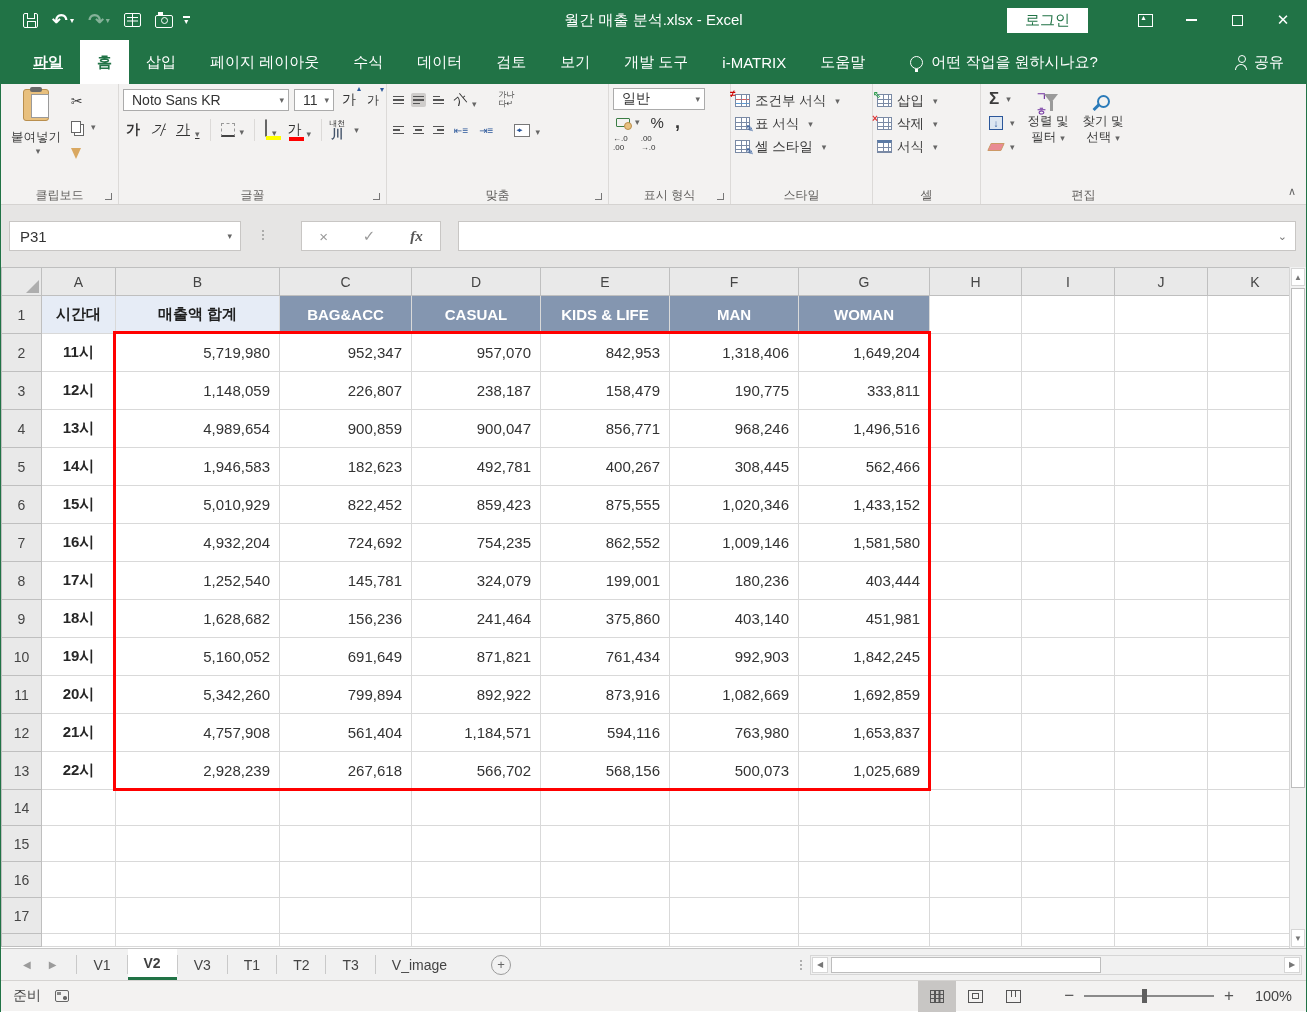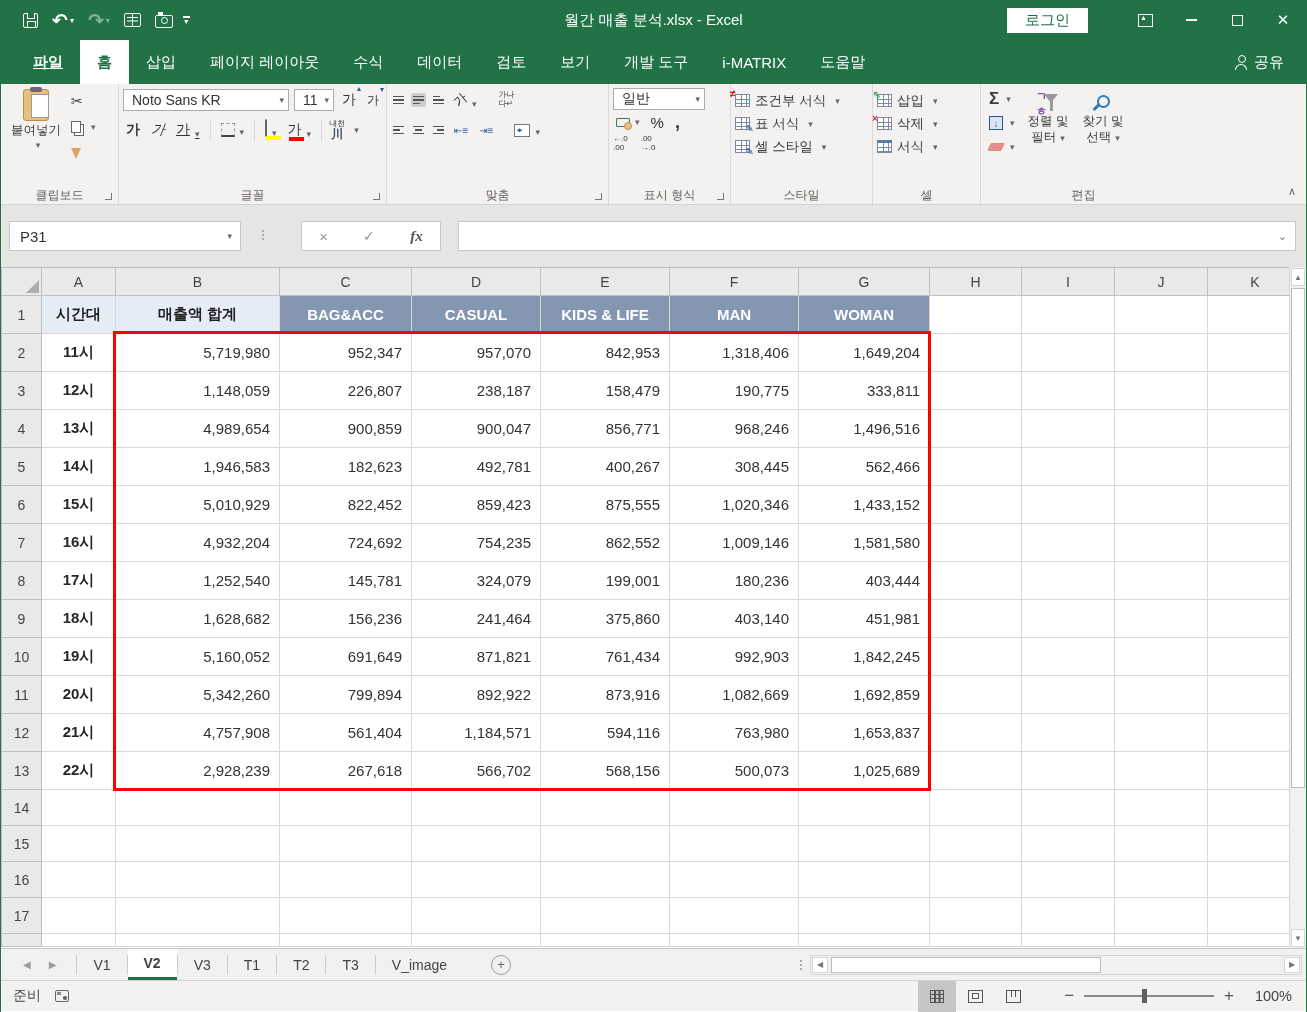--- a/index.html
+++ b/index.html
@@ -49,21 +49,21 @@
   .icon-person:after { content:""; position:absolute; left:0; bottom:-1px; width:10px; height:5px; border:1.5px solid #fff; border-bottom:none; border-radius:6px 6px 0 0; }
 
   
   .ribbon { height:121px; background:#F3F2F1; border-bottom:1px solid #D5D3D1; display:flex; flex:none; position:relative; font-size:13px; color:#3b3b3b; }
   .rgroup { display:flex; flex-direction:column; border-right:1px solid #DCDAD8; padding:3px 4px 0; position:relative; }
   .rbody { flex:1; display:flex; }
   .rlabel-row { height:18px; display:flex; align-items:center; justify-content:center; position:relative; }
   .rlabel { font-size:12px; color:#5f5d5b; }
   .launcher { position:absolute; right:2px; bottom:4px; width:7px; height:7px; border-right:1.5px solid #777; border-bottom:1.5px solid #777; cursor:pointer; }
   .bigbtn { display:flex; flex-direction:column; align-items:center; justify-content:flex-start; padding:2px 6px; cursor:pointer; }
-  .bigbtn .cap { font-size:12.5px; margin-top:3px; text-align:center; line-height:1.25; white-space:pre-line;font-family:Liberation Mono, monospace; }
+  .bigbtn .cap { font-size:12.5px; margin-top:9px; text-align:center; line-height:1.25; white-space:pre-line; }
   .icon-clipboard { width:26px; height:32px; background:#E8C07E; border:1px solid #b98f4e; border-radius:3px; position:relative; }
   .icon-clipboard:before { content:""; position:absolute; left:6px; top:-3px; width:12px; height:5px; background:#6a6a6a; border-radius:2px; }
   .icon-clipboard:after { content:""; position:absolute; left:7px; top:4px; width:16px; height:22px; background:#fff; border:1px solid #9a9a9a; }
   .mini-col { display:flex; flex-direction:column; justify-content:flex-start; gap:6px; padding:4px 2px; }
   .sbtn { display:flex; align-items:center; gap:3px; cursor:pointer; font-size:14px; height:20px; padding:0 2px; }
   .icon-copy { width:10px; height:12px; border:1.2px solid #666; background:#fff; box-shadow:3px 3px 0 -1px #fff, 3px 3px 0 0 #666; margin-right:3px; }
   .icon-painter { width:0; height:0; border-left:5px solid transparent; border-right:5px solid transparent; border-top:11px solid #d9a861; margin-right:3px; }
   .frow { display:flex; align-items:center; gap:5px; height:26px; }
   .inputbox { background:#fff; border:1px solid #ABABAB; height:22px; display:flex; align-items:center; padding:0 4px 0 8px; cursor:pointer; }
   .inputbox .v { flex:1; font-size:14px; color:#333; }
@@ -249,20 +249,24 @@
         <span class="mtab">삽입</span>
         <span class="mtab">페이지 레이아웃</span>
         <span class="mtab">수식</span>
         <span class="mtab">데이터</span>
         <span class="mtab">검토</span>
         <span class="mtab">보기</span>
         <span class="mtab">개발 도구</span>
         <span class="mtab">i-MATRIX</span>
         <span class="mtab">도움말</span>
       </div>
+    <div class="tellme">
+      <span class="icon-bulb"></span>
+      <span>어떤 작업을 원하시나요?</span>
+    </div>
     <div class="share">
       <span class="icon-person"></span>
       <span>공유</span>
     </div>
   </div>
 
   <div class="ribbon">
 
     <div class="rgroup" style="width:118px">
       <div class="rbody">

